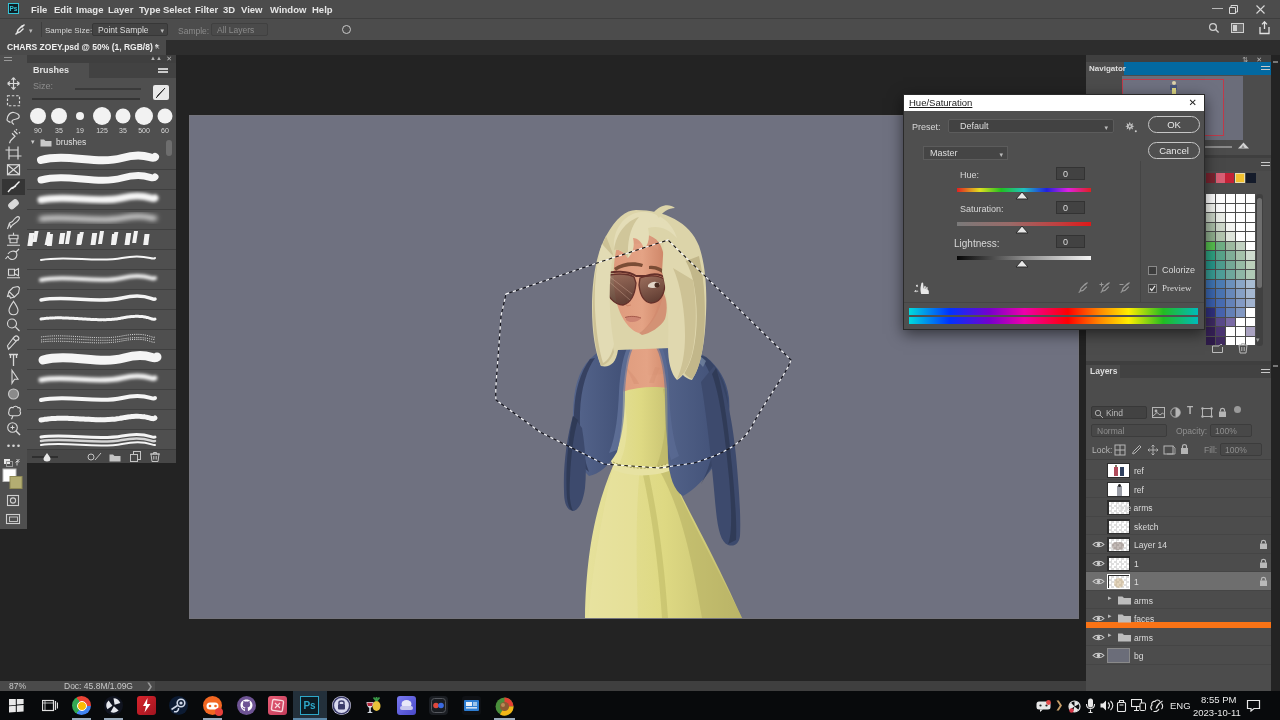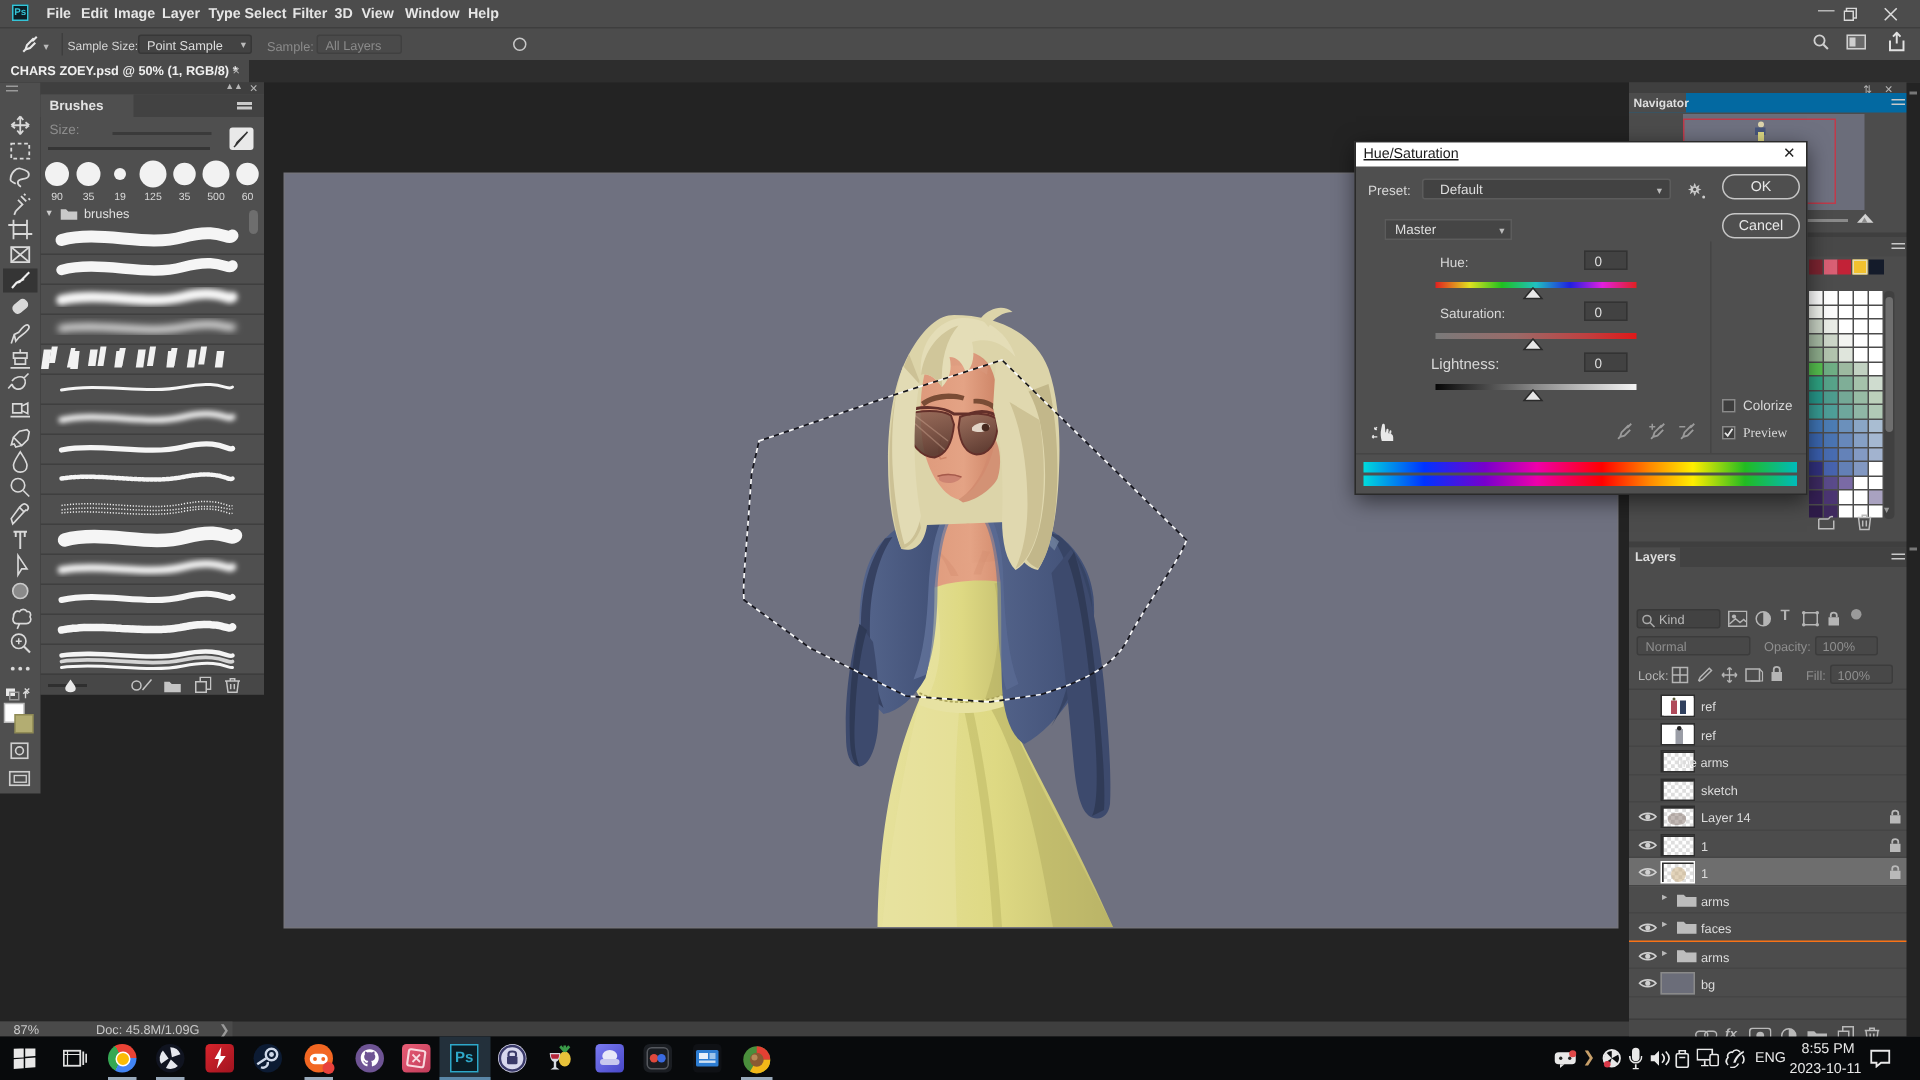--- a/index.html
+++ b/index.html
@@ -676,21 +676,21 @@
         </svg>
         <span class="abs" style="left:48px;top:5px;color:#dcdcdc;font-size:8.5px;">1</span>
       </div>
       <div class="abs" style="left:0;top:188.5px;width:194px;height:18.5px;border-bottom:1px solid #454545;">
         <span class="abs" style="left:22px;top:3px;color:#b9b9b9;font-size:7px;">▸</span>
         <svg class="abs" style="left:31px;top:3px" width="15" height="11">
           <path d="M1 2.5 L5.5 2.5 L7 4 L14 4 L14 10.5 L1 10.5 Z" fill="#bdbdbd"></path>
         </svg>
         <span class="abs" style="left:48px;top:5px;color:#dcdcdc;font-size:8.5px;">arms</span>
       </div>
-      <div class="abs" style="left:0;top:207.0px;width:194px;height:18.5px;border-bottom:1px solid #f97316;">
+      <div class="abs" style="left:0;top:207.0px;width:194px;height:18.5px;border-bottom:6px solid #f97316;">
         <svg class="abs" style="left:6px;top:5px" width="13" height="9">
           <path d="M1 4.5 C3.5 1.5 9.5 1.5 12 4.5 C9.5 7.5 3.5 7.5 1 4.5 Z" fill="none" stroke="#cfcfcf" stroke-width="1.1"></path>
           <circle cx="6.5" cy="4.5" r="1.7" fill="#cfcfcf"></circle>
         </svg>
         <span class="abs" style="left:22px;top:3px;color:#b9b9b9;font-size:7px;">▸</span>
         <svg class="abs" style="left:31px;top:3px" width="15" height="11">
           <path d="M1 2.5 L5.5 2.5 L7 4 L14 4 L14 10.5 L1 10.5 Z" fill="#bdbdbd"></path>
         </svg>
         <span class="abs" style="left:48px;top:5px;color:#dcdcdc;font-size:8.5px;">faces</span>
       </div>
@@ -706,45 +706,20 @@
         <span class="abs" style="left:48px;top:5px;color:#dcdcdc;font-size:8.5px;">arms</span>
       </div>
       <div class="abs" style="left:0;top:244.0px;width:194px;height:18.5px;border-bottom:1px solid #454545;">
         <svg class="abs" style="left:6px;top:5px" width="13" height="9">
           <path d="M1 4.5 C3.5 1.5 9.5 1.5 12 4.5 C9.5 7.5 3.5 7.5 1 4.5 Z" fill="none" stroke="#cfcfcf" stroke-width="1.1"></path>
           <circle cx="6.5" cy="4.5" r="1.7" fill="#cfcfcf"></circle>
         </svg>
         <div class="abs" style="left:21px;top:2px;width:23px;height:15px;background:#6b6d79;border:1px solid #8a8a8a;"></div>
         <span class="abs" style="left:48px;top:5px;color:#dcdcdc;font-size:8.5px;">bg</span>
       </div>
-<div class="abs" style="left:0;top:277px;width:194px;height:22px;background:#484848;border-top:1px solid #3d3d3d;">
-  <svg class="abs" style="left:44px;top:6px" width="15" height="8">
-          <rect x="0.5" y="1.5" width="8" height="5" rx="2.5" fill="none" stroke="#b9b9b9"></rect>
-          <rect x="6.5" y="1.5" width="8" height="5" rx="2.5" fill="none" stroke="#b9b9b9"></rect>
-        </svg>
-  <span class="abs" style="left:64px;top:4px;color:#b9b9b9;font-size:9px;font-style:italic;font-weight:bold;">fx</span>
-  <svg class="abs" style="left:80px;top:5px" width="15" height="11">
-          <rect x="0.5" y="0.5" width="14" height="10" rx="2" fill="none" stroke="#b9b9b9"></rect>
-          <circle cx="7.5" cy="5.5" r="2.6" fill="#b9b9b9"></circle>
-        </svg>
-  <svg class="abs" style="left:101px;top:5px" width="11" height="11">
-          <circle cx="5.5" cy="5.5" r="4.7" fill="none" stroke="#b9b9b9"></circle>
-          <path d="M5.5 0.8 A4.7 4.7 0 0 1 5.5 10.2 Z" fill="#b9b9b9"></path>
-        </svg>
-  <svg class="abs" style="left:118px;top:5px" width="15" height="11">
-          <path d="M1 2.5 L5.5 2.5 L7 4 L14 4 L14 10.5 L1 10.5 Z" fill="#b9b9b9"></path>
-        </svg>
-  <svg class="abs" style="left:139px;top:4px" width="11" height="12">
-          <rect x="3.5" y="0.5" width="7" height="9" fill="none" stroke="#b9b9b9"></rect>
-          <rect x="0.5" y="3.5" width="7" height="8" fill="#484848" stroke="#b9b9b9"></rect>
-        </svg>
-  <svg class="abs" style="left:157px;top:4px" width="10" height="12">
-          <path d="M1 3 L9 3 L8 11 L2 11 Z M0 3 L10 3 M3.5 3 L3.5 1.5 L6.5 1.5 L6.5 3 M3.8 5 L3.8 9 M6.2 5 L6.2 9" stroke="#b9b9b9" fill="none"></path>
-        </svg>
-</div>
 </div>
 </div>
 <div class="abs" style="left:1271px;top:55px;width:9px;height:636px;background:#232323;z-index:5;">
    <div class="abs" style="left:2px;top:6px;width:5px;height:2px;background:#777;"></div>
    <div class="abs" style="left:2px;top:310px;width:5px;height:2px;background:#777;"></div>
  </div>
 <div class="abs" id="dialog">
     <div id="dlgtitle">Hue/Saturation<span style="position:absolute;right:7px;top:0;color:#222;font-size:10px;">✕</span></div>
   <span class="abs" style="left:8px;top:27px;color:#d8d8d8;font-size:9px;">Preset:</span>
   <div class="abs" style="left:44px;top:24px;width:166px;height:14px;background:#424242;border:1px solid #5c5c5c;border-radius:2px;color:#dedede;font-size:9px;line-height:13px;padding-left:11px;">Default<span style="position:absolute;right:5px;top:1px;color:#bbb;font-size:7px;">▾</span></div>

